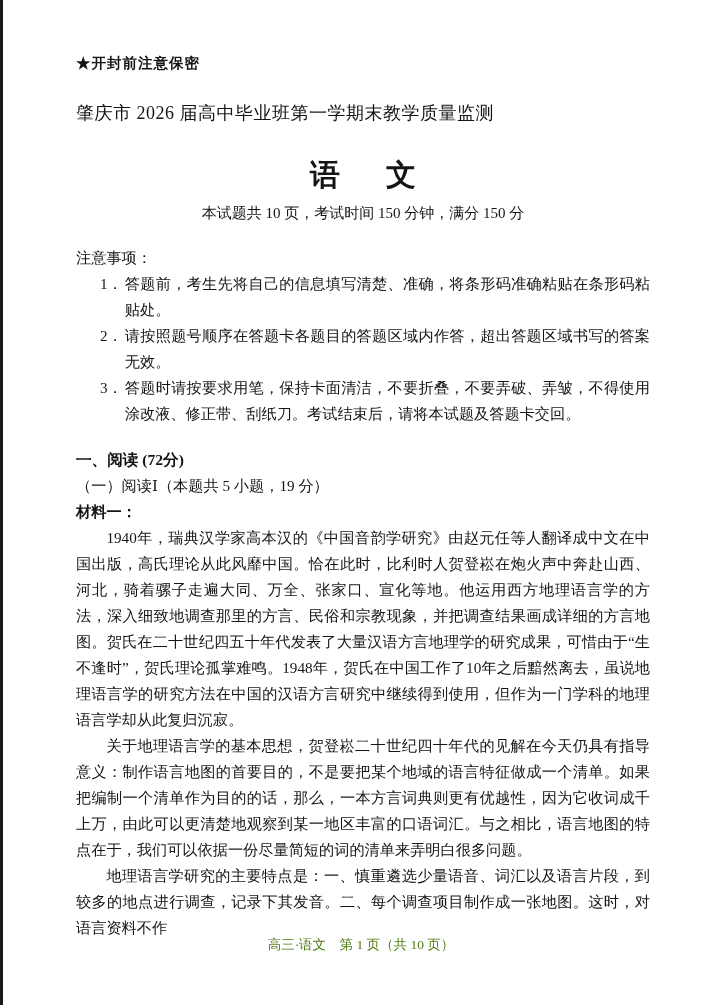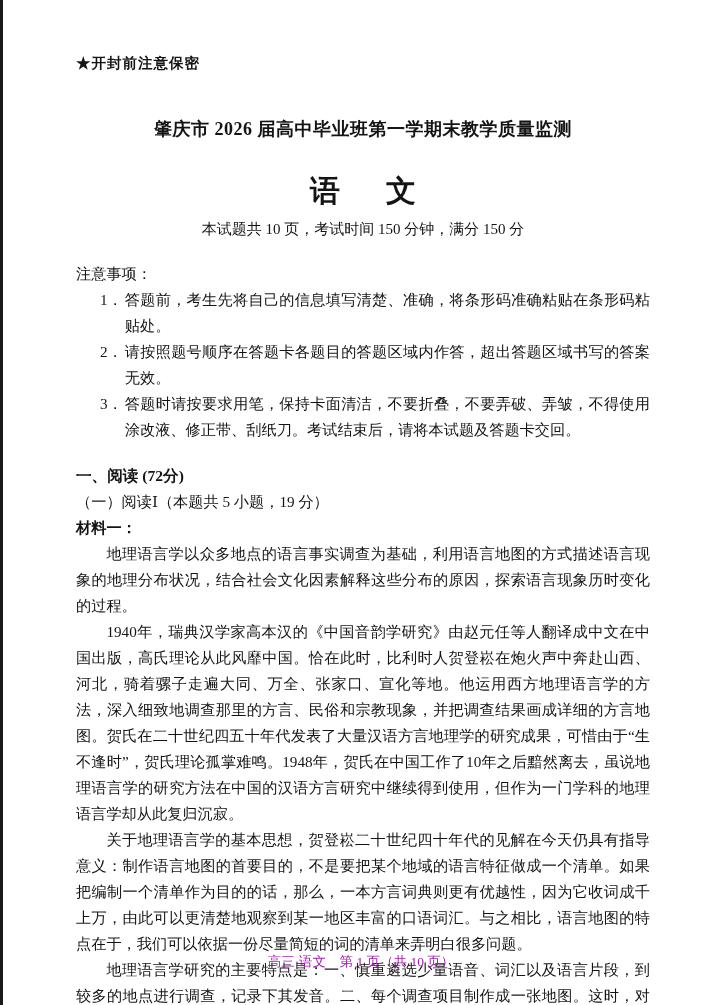--- a/index.html
+++ b/index.html
@@ -22,24 +22,23 @@
     left: 0; top: 0; bottom: 0;
     width: 3px;
     background: #1a1a1a;
   }
   .security {
     font-weight: 700;
     font-size: 14.5px;
     letter-spacing: 1px;
   }
   .exam-title {
-    margin-top: 44px;
-    text-align: center;
+    margin-top: 28px;
     font-size: 18px;
-    font-weight: 700;
+    font-weight: 400;
     letter-spacing: 0.5px;
   }
   .subject {
     margin-top: 30px;
     text-align: center;
     font-size: 30px;
     font-weight: 700;
     letter-spacing: 8px;
     text-indent: 8px; 
   }
@@ -84,24 +83,24 @@
     font-weight: 700;
   }
   .body-para {
     text-indent: 2em;
     text-align: justify;
   }
   .footer {
     position: absolute;
     left: 0;
     right: 0;
-    bottom: 34px;
+    bottom: 51px;
     text-align: center;
     font-size: 13.5px;
-    color: #a21caf;
+    color: #4d7c0f;
   }
 </style>
 </head>
 <body>
 
 <div class="sheet">
   <div class="scan-edge"></div>
 
   <div class="security">★开封前注意保密</div>
 
@@ -127,20 +126,19 @@
         <span class="txt">答题时请按要求用笔，保持卡面清洁，不要折叠，不要弄破、弄皱，不得使用涂改液、修正带、刮纸刀。考试结束后，请将本试题及答题卡交回。</span>
       </li>
     </ol>
   </div>
 
   <div class="section">
     <div class="section-heading">一、阅读 (72分)</div>
     <div class="subsection-heading">（一）阅读Ⅰ（本题共 5 小题，19 分）</div>
     <div class="material-label">材料一：</div>
 
-    <p class="body-para">地理语言学以众多地点的语言事实调查为基础，利用语言地图的方式描述语言现象的地理分布状况，结合社会文化因素解释这些分布的原因，探索语言现象历时变化的过程。</p>
     <p class="body-para">1940年，瑞典汉学家高本汉的《中国音韵学研究》由赵元任等人翻译成中文在中国出版，高氏理论从此风靡中国。恰在此时，比利时人贺登崧在炮火声中奔赴山西、河北，骑着骡子走遍大同、万全、张家口、宣化等地。他运用西方地理语言学的方法，深入细致地调查那里的方言、民俗和宗教现象，并把调查结果画成详细的方言地图。贺氏在二十世纪四五十年代发表了大量汉语方言地理学的研究成果，可惜由于“生不逢时”，贺氏理论孤掌难鸣。1948年，贺氏在中国工作了10年之后黯然离去，虽说地理语言学的研究方法在中国的汉语方言研究中继续得到使用，但作为一门学科的地理语言学却从此复归沉寂。</p>
     <p class="body-para">关于地理语言学的基本思想，贺登崧二十世纪四十年代的见解在今天仍具有指导意义：制作语言地图的首要目的，不是要把某个地域的语言特征做成一个清单。如果把编制一个清单作为目的的话，那么，一本方言词典则更有优越性，因为它收词成千上万，由此可以更清楚地观察到某一地区丰富的口语词汇。与之相比，语言地图的特点在于，我们可以依据一份尽量简短的词的清单来弄明白很多问题。</p>
     <p class="body-para">地理语言学研究的主要特点是：一、慎重遴选少量语音、词汇以及语言片段，到较多的地点进行调查，记录下其发音。二、每个调查项目制作成一张地图。这时，对语言资料不作</p>
   </div>
 
   <div class="footer">高三·语文　第 1 页（共 10 页）</div>
 </div>
 
 </body></html>

